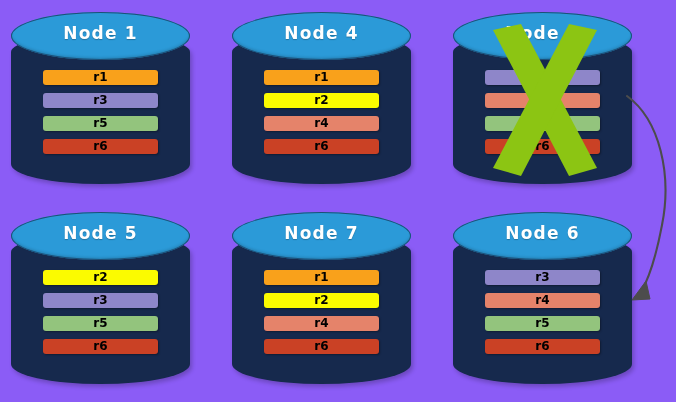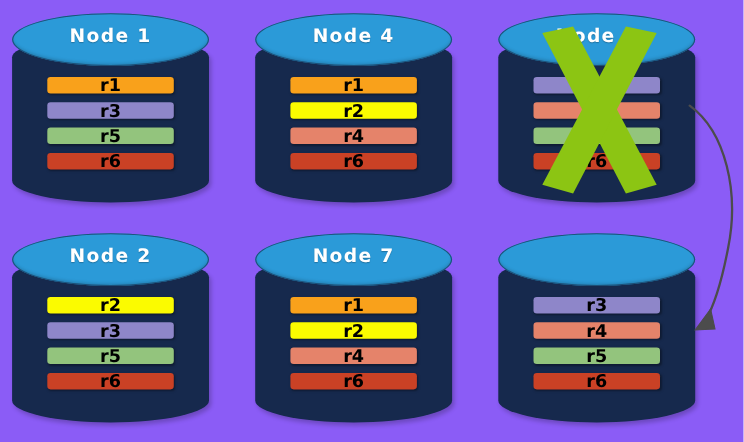--- a/index.html
+++ b/index.html
@@ -74,21 +74,21 @@
     top: 58px;
     width: 115px;
     z-index: 3;
   }
   .bar {
     position: relative;
     height: 15px;
     margin-bottom: 8px;
     border-radius: 3px;
     text-align: center;
-    font-size: 16px;
+    font-size: 12px;
     font-weight: bold;
     color: #000000;
     line-height: 15px;
     box-shadow: 1px 1px 2px rgba(0,0,0,0.35);
   }
   .bar:last-child { margin-bottom: 12px; }
 
   
   .fail-x {
     position: absolute;
@@ -154,21 +154,21 @@
         </div>
         <svg class="fail-x" viewBox="0 0 160 160">
           <polygon points="30,8 58,2 134,146 106,154" fill="#8cc513"></polygon>
           <polygon points="134,8 106,2 30,146 58,154" fill="#8cc513"></polygon>
         </svg>
       </div>
       <div class="node" style="left: 11px; top: 212px;">
         <div class="cyl-body" style="background: rgb(22, 41, 77);"></div>
         <div class="cyl-top" style="background: rgb(43, 154, 216);"></div>
         <div class="cyl-top-rim"></div>
-        <div class="node-title">Node 2</div>
+        <div class="node-title">Node 5</div>
         <div class="bars">
           <div class="bar" style="background: rgb(251, 251, 0);">r2</div>
           <div class="bar" style="background: rgb(142, 134, 201);">r3</div>
           <div class="bar" style="background: rgb(147, 196, 125);">r5</div>
           <div class="bar" style="background: rgb(202, 65, 37);">r6</div>
         </div>
       </div>
       <div class="node" style="left: 232px; top: 212px;">
         <div class="cyl-body" style="background: rgb(22, 41, 77);"></div>
         <div class="cyl-top" style="background: rgb(43, 154, 216);"></div>
@@ -178,20 +178,21 @@
           <div class="bar" style="background: rgb(249, 161, 27);">r1</div>
           <div class="bar" style="background: rgb(251, 251, 0);">r2</div>
           <div class="bar" style="background: rgb(229, 131, 106);">r4</div>
           <div class="bar" style="background: rgb(202, 65, 37);">r6</div>
         </div>
       </div>
       <div class="node" style="left: 453px; top: 212px;">
         <div class="cyl-body" style="background: rgb(22, 41, 77);"></div>
         <div class="cyl-top" style="background: rgb(43, 154, 216);"></div>
         <div class="cyl-top-rim"></div>
+        <div class="node-title">Node 6</div>
         <div class="bars">
           <div class="bar" style="background: rgb(142, 134, 201);">r3</div>
           <div class="bar" style="background: rgb(229, 131, 106);">r4</div>
           <div class="bar" style="background: rgb(147, 196, 125);">r5</div>
           <div class="bar" style="background: rgb(202, 65, 37);">r6</div>
         </div>
       </div>
     </div>
 
   <svg class="arrow-layer" viewBox="0 0 676 402" xmlns="http://www.w3.org/2000/svg">

